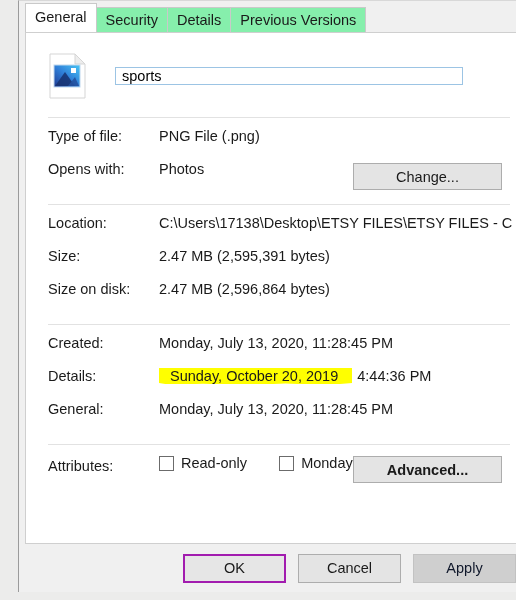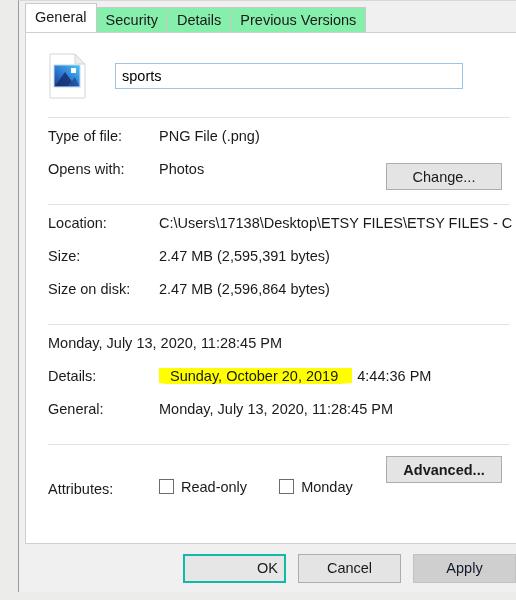--- a/index.html
+++ b/index.html
@@ -83,21 +83,21 @@
   }
   .fileicon {
     width: 44px; height: 48px;
     margin-left: 20px;
     position: relative;
     flex: 0 0 auto;
   }
   .nameinput {
     margin-left: 25px;
     width: 348px;
-    height: 26px;
+    height: 18px;
     border: 1px solid #9cc4e4;
     background: #ffffff;
     font-family: "Liberation Sans", sans-serif;
     font-size: 14.5px;
     color: #000;
     padding: 0 6px;
     outline: none;
   }
 
   
@@ -130,21 +130,21 @@
     overflow: hidden;
     text-overflow: clip;
   }
   .grp-pad-top { padding-top: 10px; }
   .grp-pad-bot { padding-bottom: 10px; }
 
   
   .rowbtn {
     position: absolute;
     right: 22px;
-    width: 116px;
+    width: 149px;
     height: 27px;
     background: #e4e4e4;
     border: 1px solid #adadad;
     font-family: "Liberation Sans", sans-serif;
     font-size: 14.5px;
     color: #1a1a1a;
     cursor: default;
   }
   .rowwrap { position: relative; }
 
@@ -165,22 +165,22 @@
     border-radius: 2px 3px 4px 2px;
     clip-path: polygon(0% 4%, 12% 0%, 34% 3%, 58% 0%, 80% 3%, 100% 1%,
                        100% 86%, 86% 96%, 66% 88%, 44% 97%, 24% 89%,
                        8% 95%, 0% 84%);
   }
   .hl .txt { position: relative; z-index: 1; }
 
   
   .cbx {
     display: inline-flex;
+    align-items: center;
     margin-right: 28px;
-    margin-top: 24px;
   }
   .cbx .box {
     width: 15px; height: 15px;
     border: 1px solid #6b6b6b;
     background: #fff;
     margin-right: 7px;
     flex: 0 0 auto;
   }
 
   
@@ -198,23 +198,22 @@
     width: 103px;
     height: 29px;
     background: #e4e4e4;
     border: 1px solid #adadad;
     font-family: "Liberation Sans", sans-serif;
     font-size: 14.5px;
     color: #1a1a1a;
     cursor: default;
   }
   .btn.default {
-    border: 2px solid #14b8a6;
+    border: 2px solid #a21caf;
     background: #e6e6e6;
-    text-align: right;
   }
   .btn.disabled {
     color: #0f172a;
     background: #cfcfcf;
     border-color: #c2c2c2;
   }
 </style>
 </head>
 <body>
 
@@ -287,20 +286,21 @@
         <div class="row">
           <span class="lbl">Size on disk:</span>
           <span class="val">2.47 MB (2,596,864 bytes)</span>
         </div>
       </div>
 
       <div class="sep"></div>
 
       <div class="rows grp-pad-top grp-pad-bot">
         <div class="row">
+          <span class="lbl">Created:</span>
           <span class="val">Monday, July 13, 2020, 11:28:45 PM</span>
         </div>
         <div class="row">
           <span class="lbl">Details:</span>
           <span class="val"><span class="hl"><span class="marker"></span><span class="txt">Sunday, October 20, 2019</span></span><span>, 4:44:36 PM</span></span>
         </div>
         <div class="row">
           <span class="lbl">General:</span>
           <span class="val">Monday, July 13, 2020, 11:28:45 PM</span>
         </div>

